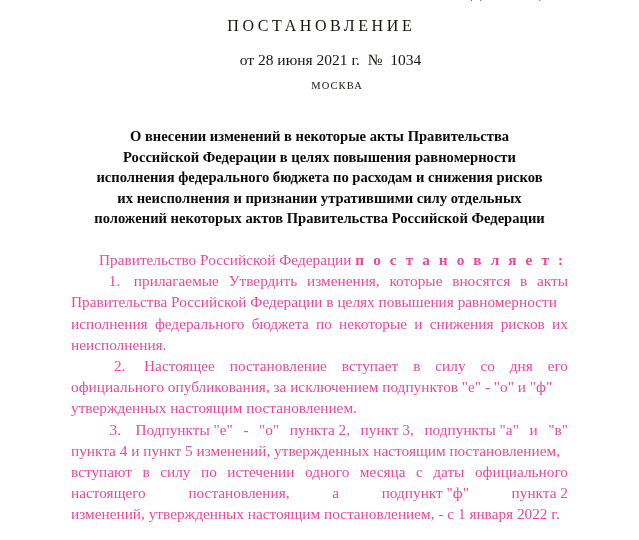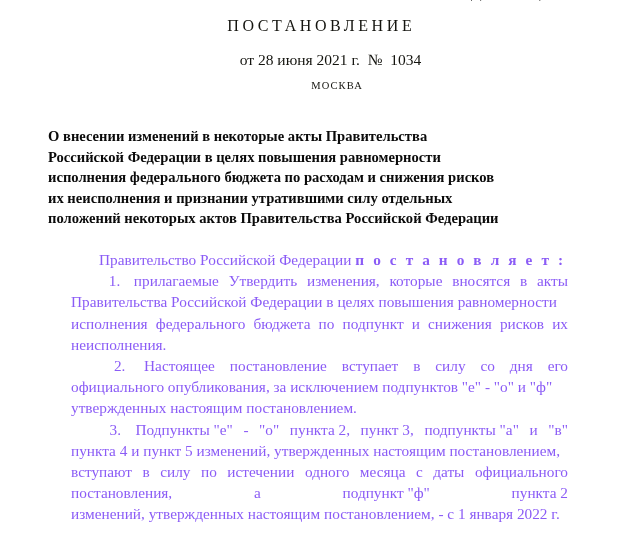--- a/index.html
+++ b/index.html
@@ -88,38 +88,39 @@
     color: #14140f;
     padding-left: 17px;
   }
 
   
   .doc-title {
     position: absolute;
     top: 126px;
     left: 48px;
     width: 543px;
+    text-align: center;
     font-weight: bold;
     font-size: 14.6px;
     line-height: 20.6px;
     color: #0a0a0a;
   }
   .doc-title .tline { display: block; white-space: nowrap; }
 
   
   .doc-body {
     position: absolute;
     top: 249px;
     left: 71px;
     width: 497px;
   }
   .para {
     font-size: 15.3px;
     line-height: 21.2px;
-    color: #8b5cf6;
+    color: #ec4899;
     margin: 0;
   }
   .para .ln {
     display: block;
     white-space: nowrap;
   }
   
   .para .ln.just {
     display: flex;
     justify-content: space-between;
@@ -172,21 +173,21 @@
           <span>вносятся</span>
           <span>в</span>
           <span>акты</span>
         </span>
       <span class="ln">Правительства Российской Федерации в целях повышения равномерности</span>
       <span class="ln just">
           <span>исполнения</span>
           <span>федерального</span>
           <span>бюджета</span>
           <span>по</span>
-          <span>подпункт</span>
+          <span>некоторые</span>
           <span>и</span>
           <span>снижения</span>
           <span>рисков</span>
           <span>их</span>
         </span>
       <span class="ln">неисполнения.</span>
     </p>
 
     <p class="para">
       <span class="ln just">
@@ -225,20 +226,21 @@
           <span>силу</span>
           <span>по</span>
           <span>истечении</span>
           <span>одного</span>
           <span>месяца</span>
           <span>с</span>
           <span>даты</span>
           <span>официального</span>
         </span>
       <span class="ln just">
+          <span>настоящего</span>
           <span>постановления,</span>
           <span>а</span>
           <span>подпункт "ф"</span>
           <span>пункта 2</span>
         </span>
       <span class="ln">изменений, утвержденных настоящим постановлением, - с 1 января 2022 г.</span>
     </p>
 
   </div>
 </div>

